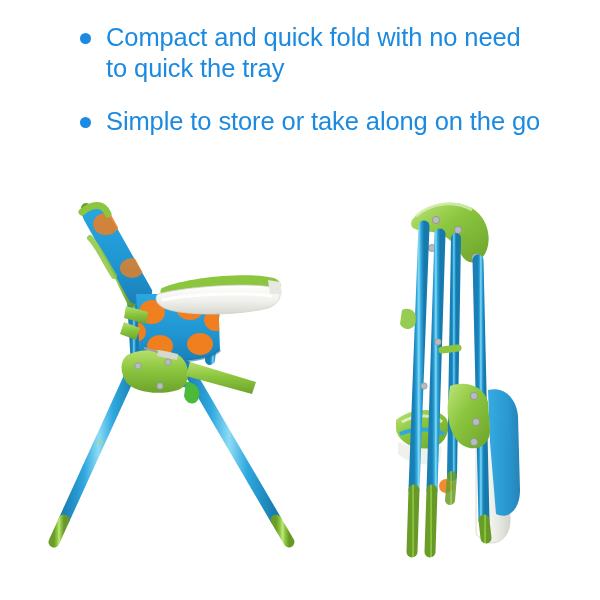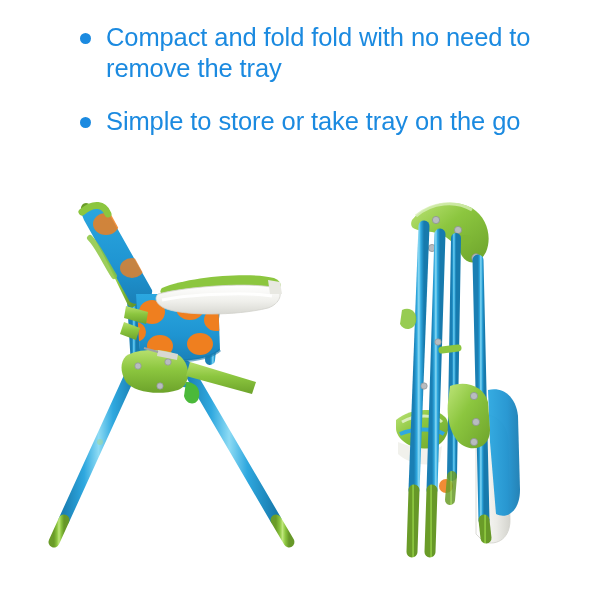--- a/index.html
+++ b/index.html
@@ -71,25 +71,25 @@
   .figure-svg { display: block; width: 100%; height: 100%; }
 </style>
 </head>
 <body>
 
 <div class="panel">
 
   <ul class="feature-list">
     <li class="feature-item">
       <span class="bullet-dot"></span>
-      <span class="feature-text">Compact and fold fold with no need to remove the tray</span>
+      <span class="feature-text">Compact and quick fold with no need to quick the tray</span>
     </li>
     <li class="feature-item">
       <span class="bullet-dot"></span>
-      <span class="feature-text">Simple to store or take tray on the go</span>
+      <span class="feature-text">Simple to store or take along on the go</span>
     </li>
   </ul>
 
   <div class="product-figures">
 
     <div class="figure-wrap figure-open">
       <svg class="figure-svg" viewBox="0 0 290 400" xmlns="http://www.w3.org/2000/svg">
         <defs>
           <linearGradient id="tubeBlue" x1="0" y1="0" x2="1" y2="0">
             <stop offset="0%" stop-color="#1a7fb4"></stop>

